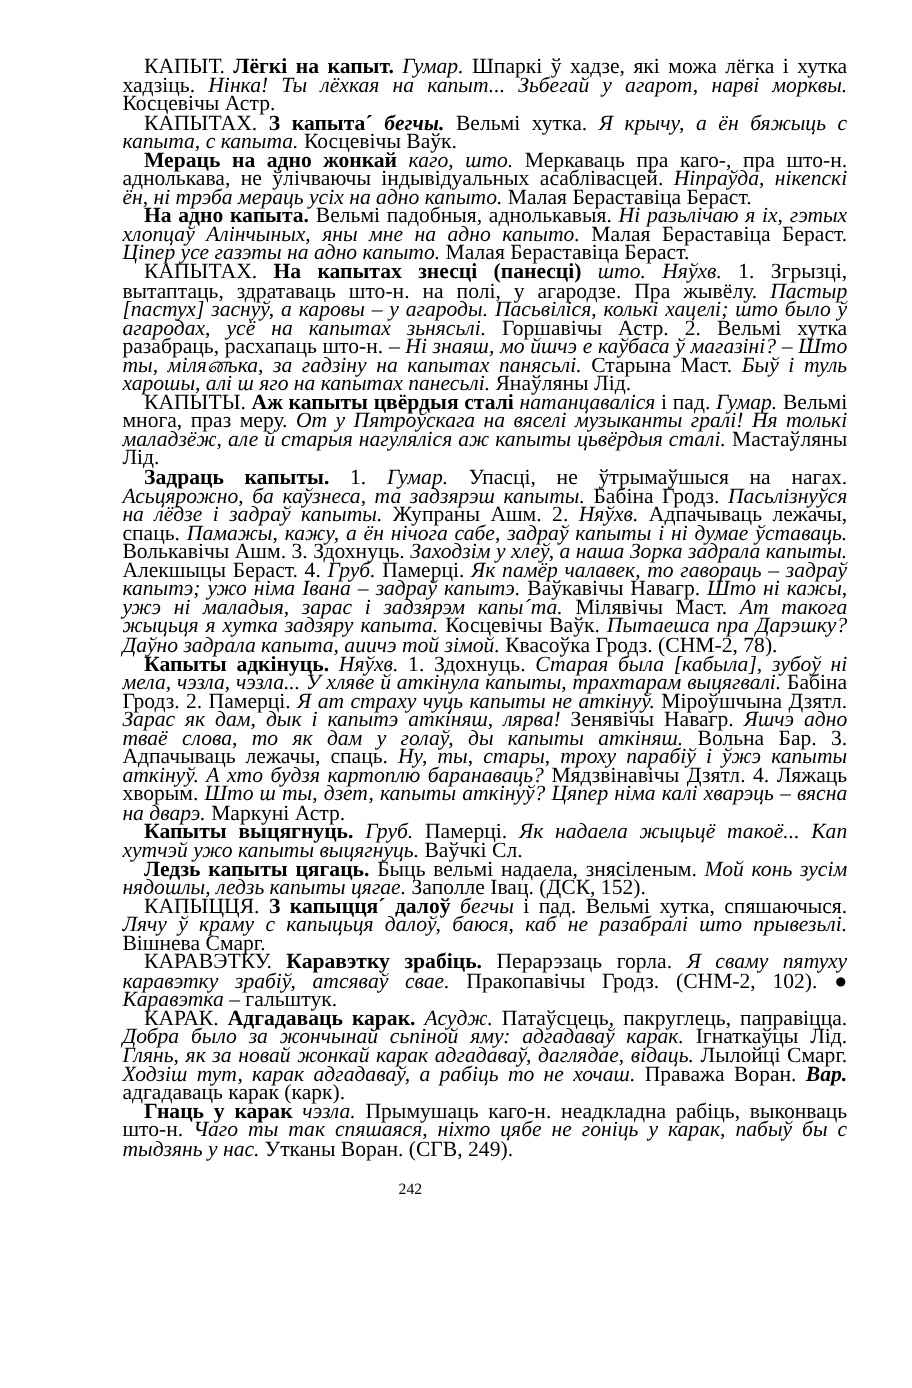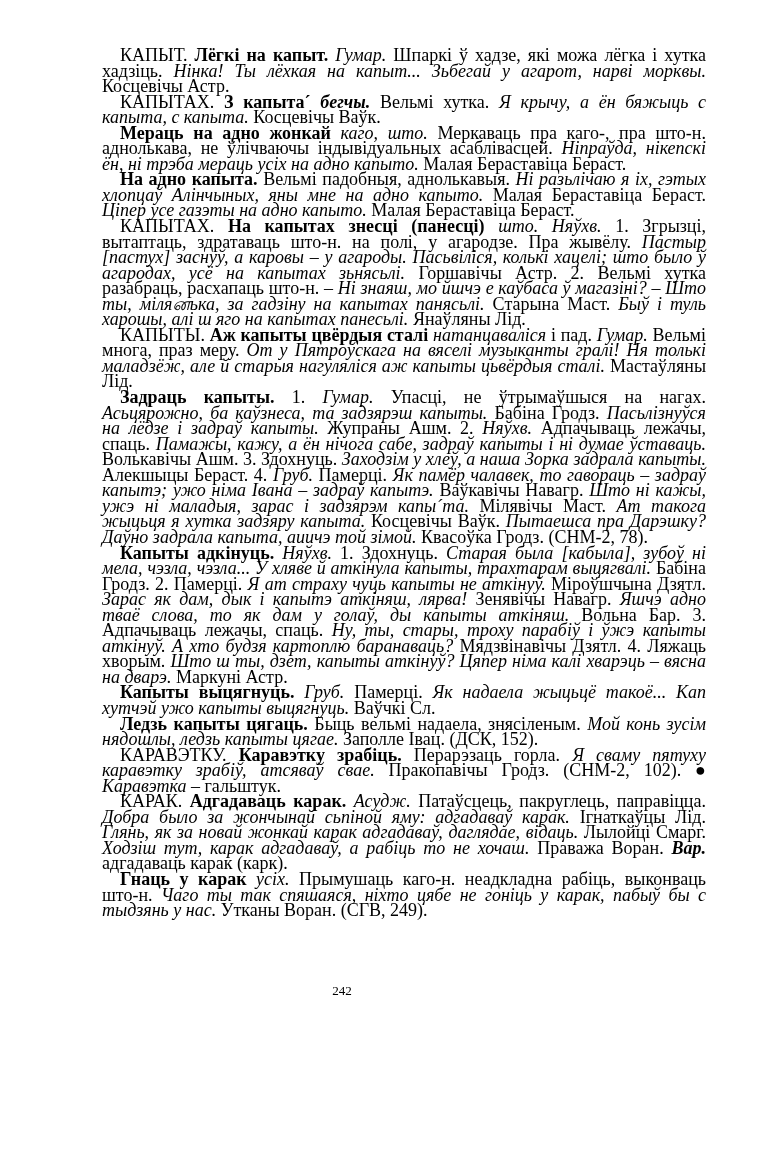--- a/index.html
+++ b/index.html
@@ -72,20 +72,21 @@
       <p class="entry"><span class="hw">КАПЫТ. </span><span class="b">Лёгкі на капыт.</span><span class="hw"> </span><span class="i">Гумар.</span><span class="hw"> Шпаркі ў хадзе, які можа лёгка і хутка хадзіць. </span><span class="i">Нінка! Ты лёхкая на капыт... Зьбегай у агарот, нарві морквы.</span><span class="hw"> Косцевічы Астр.</span></p>
       <p class="entry"><span class="hw">КАПЫТАХ. </span><span class="b">З капыта´ </span><span class="bi">бегчы.</span><span class="hw"> Вельмі хутка. </span><span class="i">Я крычу, а ён бяжыць с капыта, с капыта.</span><span class="hw"> Косцевічы Ваўк.</span></p>
       <p class="entry"><span class="b">Мераць на адно жонкай</span><span class="hw"> </span><span class="i">каго, што.</span><span class="hw"> Меркаваць пра каго-, пра што-н. аднолькава, не ўлічваючы індывідуальных асаблівасцей. </span><span class="i">Ніпраўда, нікепскі ён, ні трэба мераць усіх на адно капыто.</span><span class="hw"> Малая Бераставіца Бераст.</span></p>
       <p class="entry"><span class="b">На адно капыта.</span><span class="hw"> Вельмі падобныя, аднолькавыя. </span><span class="i">Ні разьлічаю я іх, гэтых хлопцаў Алінчыных, яны мне на адно капыто.</span><span class="hw"> Малая Бераставіца Бераст. </span><span class="i">Ціпер усе газэты на адно капыто.</span><span class="hw"> Малая Бераставіца Бераст.</span></p>
       <p class="entry"><span class="hw">КАПЫТАХ. </span><span class="b">На капытах знесці (панесці)</span><span class="hw"> </span><span class="i">што. Няўхв.</span><span class="hw"> 1. Згрызці, вытаптаць, здратаваць што-н. на полі, у агародзе. Пра жывёлу. </span><span class="i">Пастыр [пастух] заснуў, а каровы – у агароды. Пасьвіліся, колькі хацелі; што было ў агародах, усё на капытах зьнясьлі.</span><span class="hw"> Горшавічы Астр. 2. Вельмі хутка разабраць, расхапаць што-н. – </span><span class="i">Ні знаяш, мо йшчэ е каўбаса ў магазіні? – Што ты, міляனька, за гадзіну на капытах панясьлі.</span><span class="hw"> Старына Маст. </span><span class="i">Быў і туль харошы, алі ш яго на капытах панесьлі.</span><span class="hw"> Янаўляны Лід.</span></p>
       <p class="entry"><span class="hw">КАПЫТЫ. </span><span class="b">Аж капыты цвёрдыя сталі</span><span class="hw"> </span><span class="i">натанцавалiся</span><span class="hw"> і пад. </span><span class="i">Гумар.</span><span class="hw"> Вельмі многа, праз меру. </span><span class="i">От у Пятроўскага на вяселі музыканты гралі! Ня толькі маладзёж, але й старыя нагуляліся аж капыты цьвёрдыя сталі.</span><span class="hw">  Мастаўляны Лід.</span></p>
       <p class="entry"><span class="b">Задраць капыты.</span><span class="hw"> 1. </span><span class="i">Гумар.</span><span class="hw"> Упасці, не ўтрымаўшыся на нагах. </span><span class="i">Асьцярожно, ба каўзнеса, та задзярэш капыты.</span><span class="hw"> Бабіна Гродз. </span><span class="i">Пасьлізнуўся на лёдзе і задраў капыты.</span><span class="hw"> Жупраны Ашм. 2. </span><span class="i">Няўхв.</span><span class="hw"> Адпачываць лежачы, спаць. </span><span class="i">Памажы, кажу, а ён нічога сабе, задраў капыты і ні думае ўставаць.</span><span class="hw"> Волькавічы Ашм. 3. Здохнуць. </span><span class="i">Заходзім у хлеў, а наша Зорка задрала капыты.</span><span class="hw"> Алекшыцы Бераст. 4. </span><span class="i">Груб.</span><span class="hw"> Памерці. </span><span class="i">Як памёр чалавек, то гавораць – задраў капытэ; ужо німа Івана – задраў капытэ.</span><span class="hw"> Ваўкавічы Навагр. </span><span class="i">Што ні кажы, ужэ ні маладыя, зарас і задзярэм капы´та.</span><span class="hw"> Мілявічы Маст. </span><span class="i">Ат такога жыцьця я хутка задзяру капыта.</span><span class="hw"> Косцевічы Ваўк. </span><span class="i">Пытаешса пра Дарэшку? Даўно задрала капыта, аиичэ той зімой.</span><span class="hw"> Квасоўка Гродз. (СНМ-2, 78).</span></p>
       <p class="entry"><span class="b">Капыты адкінуць.</span><span class="hw"> </span><span class="i">Няўхв.</span><span class="hw"> 1. Здохнуць. </span><span class="i">Старая была [кабыла], зубоў ні мела, чэзла, чэзла... У хляве й аткінула капыты, трахтарам выцягвалі.</span><span class="hw"> Бабіна Гродз. 2. Памерці. </span><span class="i">Я ат страху чуць капыты не аткінуў.</span><span class="hw"> Міроўшчына Дзятл. </span><span class="i">Зарас як дам, дык і капытэ аткіняш, лярва!</span><span class="hw"> Зенявічы Навагр. </span><span class="i">Яшчэ адно тваё слова, то як дам у голаў, ды капыты аткіняш.</span><span class="hw"> Вольна  Бар. 3. Адпачываць лежачы, спаць. </span><span class="i">Ну, ты, стары, троху парабіў і ўжэ капыты аткінуў. А хто будзя картоплю баранаваць?</span><span class="hw"> Мядзвінавічы Дзятл. 4. Ляжаць хворым. </span><span class="i">Што ш ты, дзет, капыты аткінуў? Цяпер німа калі хварэць – вясна на дварэ.</span><span class="hw"> Маркуні Астр.</span></p>
       <p class="entry"><span class="b">Капыты выцягнуць.</span><span class="hw"> </span><span class="i">Груб.</span><span class="hw"> Памерці. </span><span class="i">Як надаела жыцьцё такоё... Кап хутчэй ужо капыты выцягнуць.</span><span class="hw"> Ваўчкі Сл.</span></p>
       <p class="entry"><span class="b">Ледзь капыты цягаць.</span><span class="hw"> Быць вельмі надаела, знясіленым. </span><span class="i">Мой конь зусім нядошлы, ледзь капыты цягае.</span><span class="hw"> Заполле Івац. (ДСК, 152).</span></p>
+      <p class="entry"><span class="hw">КАПЫЦЦЯ. </span><span class="b">З капыцця´ далоў</span><span class="hw"> </span><span class="i">бегчы</span><span class="hw"> і пад. Вельмі хутка, спяшаючыся. </span><span class="i">Лячу ў краму с капыцьця далоў, баюся, каб не разабралі што прывезьлі.</span><span class="hw"> Вішнева Смарг.</span></p>
       <p class="entry"><span class="hw">КАРАВЭТКУ. </span><span class="b">Каравэтку зрабіць.</span><span class="hw"> Перарэзаць горла. </span><span class="i">Я сваму пятуху каравэтку зрабіў, атсявaў свае.</span><span class="hw"> Пракопавічы Гродз. (СНМ-2, 102). ● </span><span class="i">Каравэтка</span><span class="hw"> – гальштук.</span></p>
       <p class="entry"><span class="hw">КАРАК. </span><span class="b">Адгадаваць карак.</span><span class="hw">  </span><span class="i">Асудж.</span><span class="hw"> Патаўсцець, пакруглець, паправіцца. </span><span class="i">Добра было за жончынай сьпіной яму: адгадаваў карак.</span><span class="hw"> Ігнаткаўцы Лід. </span><span class="i">Глянь, як за новай жонкай карак адгадаваў, даглядае, відаць.</span><span class="hw"> Лылойці Смарг. </span><span class="i">Ходзіш тут, карак адгадаваў, а рабіць то не хочаш.</span><span class="hw"> Праважа Воран. </span><span class="bi">Вар.</span><span class="hw"> адгадаваць карак (карк).</span></p>
-      <p class="entry"><span class="b">Гнаць у карак</span><span class="hw"> </span><span class="i">усіх.</span><span class="hw"> Прымушаць каго-н. неадкладна рабіць, выконваць што-н. </span><span class="i">Чаго ты так спяшаяся, ніхто цябе не гоніць у карак, пабыў бы с тыдзянь у нас.</span><span class="hw"> Утканы Воран. (СГВ, 249).</span></p>
+      <p class="entry"><span class="b">Гнаць у карак</span><span class="hw"> </span><span class="i">чэзла.</span><span class="hw"> Прымушаць каго-н. неадкладна рабіць, выконваць што-н. </span><span class="i">Чаго ты так спяшаяся, ніхто цябе не гоніць у карак, пабыў бы с тыдзянь у нас.</span><span class="hw"> Утканы Воран. (СГВ, 249).</span></p>
     </div>
 
   <div id="page-number">242</div>
 
 </div>
 
 </body></html>

